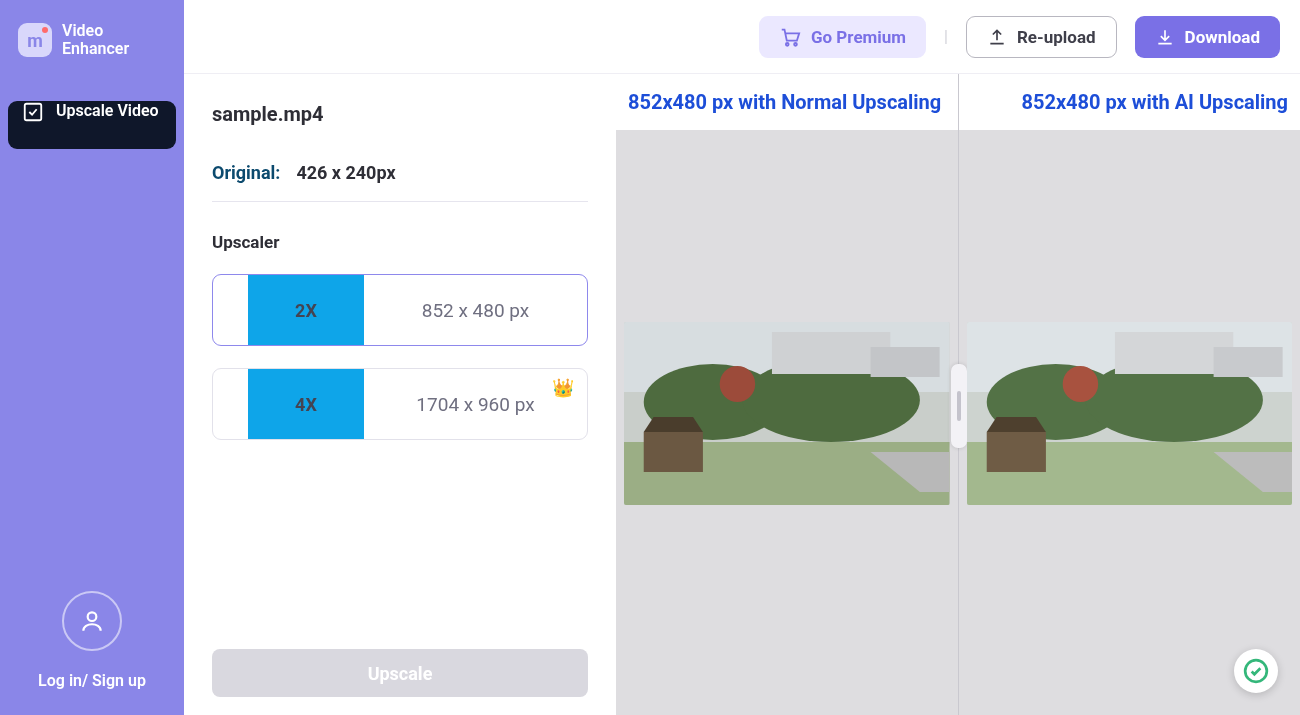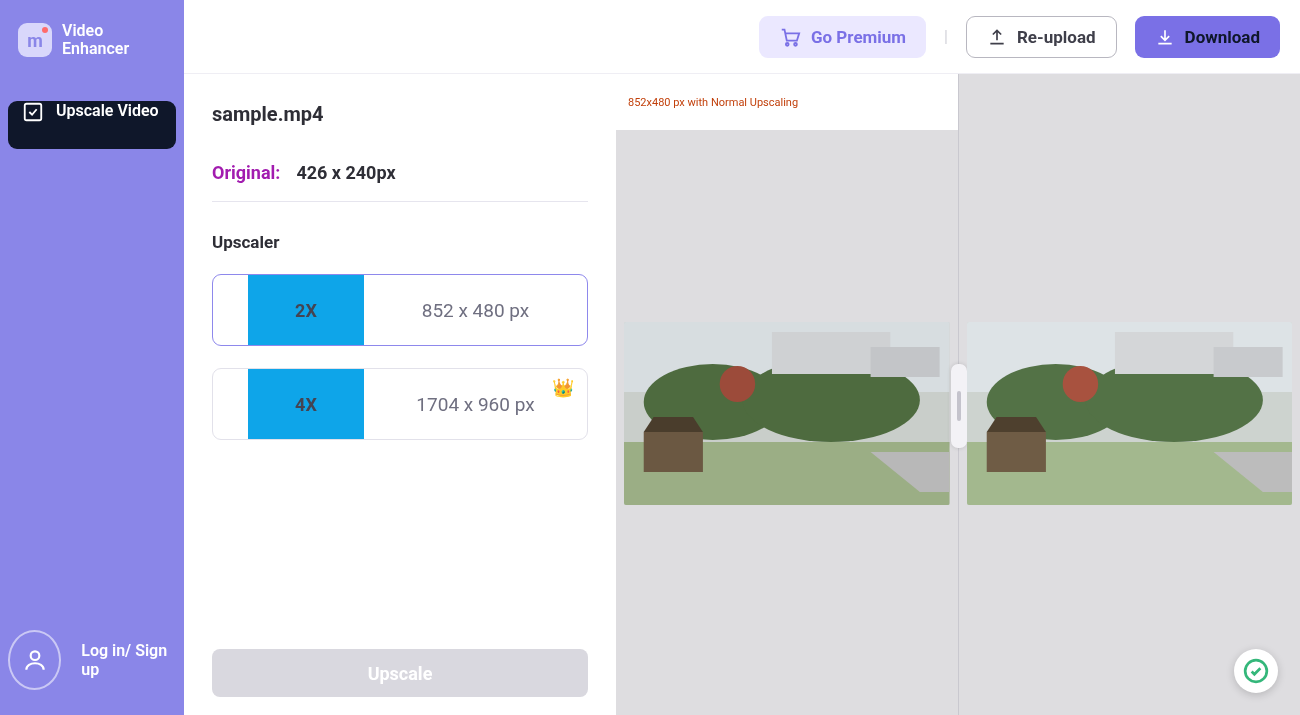--- a/index.html
+++ b/index.html
@@ -10,64 +10,64 @@
   
   .sidebar { width: 184px; background: #8a86e8; display: flex; flex-direction: column; padding: 22px 8px 25px 8px; }
   .logo-row { display: flex; align-items: center; gap: 10px; padding-left: 10px; }
   .logo-box { width: 34px; height: 34px; border-radius: 9px; background: #d9d7fb; position: relative; display:flex; align-items:center; justify-content:center; }
   .logo-box span { color:#8a86e8; font-weight:700; font-size:18px; }
   .logo-box::after{ content:""; position:absolute; top:4px; right:4px; width:6px; height:6px; border-radius:50%; background:#ff6b6b; }
   .logo-text { color: #fff; font-weight: 600; line-height: 1.15; font-size: 16px; }
   .nav-btn { margin-top: 42px; background: #0f172a; border-radius: 9px; height: 48px; display: flex; align-items: flex-start; gap: 12px; padding: 0 14px; color: #fff; font-weight: 600; font-size: 16px; cursor:pointer; }
   .nav-btn svg { width: 22px; height: 22px; }
   .sidebar .spacer { flex: 1; }
-  .user-block { display: flex; flex-direction: row; align-items: center; gap: 20px; }
+  .user-block { display: flex; flex-direction: column; align-items: center; gap: 20px; }
   .avatar-circle { width: 60px; height: 60px; border-radius: 50%; border: 2px solid rgba(255,255,255,.55); display:flex; align-items:center; justify-content:center; }
   .avatar-circle svg { width:26px; height:26px; stroke:#fff; }
   .login-link { color: #fff; font-weight: 600; font-size: 16px; cursor:pointer; }
 
   
   .main { flex: 1; display: flex; flex-direction: column; }
 
   
   .topbar { height: 74px; border-bottom: 1px solid #efeef4; display: flex; align-items: center; justify-content: flex-end; padding-right: 20px; gap: 18px; }
   .btn { height: 42px; border-radius: 9px; display: inline-flex; align-items: center; gap: 10px; padding: 0 20px; font-weight: 700; font-size: 17px; cursor:pointer; border:none;text-align:center; }
   .btn-premium { background: #ebe8ff; color: #7a70e6; }
   .btn-premium svg{ width:22px; height:22px; stroke:#7a70e6; }
   .vdiv { color:#d2d2da; font-size:16px; }
   .btn-outline { background:#fff; border:1px solid #b8b7c0; color:#3f3f4a; }
   .btn-outline svg{ width:20px; height:20px; stroke:#3f3f4a; }
-  .btn-primary { background:#7a70e6; color:#0f172a; }
+  .btn-primary { background:#7a70e6; color:#ffffff; }
   .btn-primary svg{ width:20px; height:20px; stroke:#fff; }
 
   
   .body { flex:1; display:flex; }
 
   
   .panel { width: 432px; padding: 28px 28px 18px 28px; display:flex; flex-direction:column; }
   .filename { font-weight:700; font-size:20px; color:#2e2e36; }
   .meta-row { margin-top: 36px; display:flex; gap:16px; font-size:18px; }
-  .meta-label { color:#a21caf; font-weight:700; }
+  .meta-label { color:#0c4a6e; font-weight:700; }
   .meta-val { color:#2e2e36; font-weight:700; }
   .divider { margin-top: 18px; border:none; border-top:1px solid #e6e5ee; }
   .section-title { margin-top:30px; font-weight:700; font-size:17px; color:#2e2e36; }
 
   .option { margin-top:22px; height:72px; border:1px solid #8e88ec; border-radius:9px; display:flex; overflow:hidden; position:relative; cursor:pointer; }
   .option.inactive { border-color:#e2e1ea; }
   .opt-left { width:116px; background:#0ea5e9; display:flex; align-items:center; justify-content:center; font-weight:700; font-size:18px; color:#444452;margin-left:35px; }
   .opt-right { flex:1; display:flex; align-items:center; justify-content:center; font-size:19px; color:#6f6f80; }
   .crown { position:absolute; top:8px; right:12px; font-size:18px; color:#f5a623; }
 
   .panel .spacer { flex:1; }
   .upscale-btn { height:48px; width:100%; background:#d9d8df; border:none; border-radius:8px; color:#fff; font-weight:700; font-size:18px; cursor:pointer; }
 
   
   .pv { flex:1; background:#dedde0; position:relative; padding-top:56px; }
   .pv.left { border-right:1px solid #c9c8cf; }
-  .pv-header { position:absolute; top:0; left:0; right:0; height:56px; background:#fff; display:flex; align-items:center; padding:0 12px; font-weight:400; font-size:11px; color:#c2410c; }
+  .pv-header { position:absolute; top:0; left:0; right:0; height:56px; background:#fff; display:flex; align-items:center; padding:0 12px; font-weight:700; font-size:20px; color:#1d4ed8; }
   .pv.right .pv-header { justify-content:flex-end; }
   .thumb { position:absolute; left:8px; right:8px; top:248px; height:183px; border-radius:2px; overflow:hidden; }
   .thumb svg { width:100%; height:100%; display:block; }
 
   .drag-handle { position:absolute; left:-8px; top:290px; width:16px; height:84px; background:#f3f2f6; border-radius:7px; box-shadow:0 0 4px rgba(0,0,0,.15); cursor:ew-resize; display:flex; align-items:center; justify-content:center; }
   .drag-handle::after{ content:""; width:4px; height:30px; background:#c4c3cc; border-radius:2px; }
 
   .success-badge { position:absolute; right:22px; bottom:22px; width:44px; height:44px; border-radius:50%; background:#fff; box-shadow:0 2px 8px rgba(0,0,0,.18); display:flex; align-items:center; justify-content:center; }
   .success-badge svg{ width:26px; height:26px; }
 </style>
@@ -169,20 +169,21 @@
             <rect x="20" y="110" width="60" height="40" fill="#6b5842"></rect>
             <polygon points="20,110 80,110 70,95 30,95" fill="#4a3d2c"></polygon>
             <rect x="150" y="10" width="120" height="42" fill="#cfd1d3"></rect>
             <rect x="250" y="25" width="70" height="30" fill="#c3c5c8"></rect>
             <path d="M300 170 L250 130 L330 130 L330 170 Z" fill="#b8b8b8"></path>
           </svg>
         </div>
       </div>
 
       <div class="pv right">
+        <div class="pv-header">852x480 px with AI Upscaling</div>
         <div class="drag-handle"></div>
         <div class="thumb">
           <svg viewBox="0 0 330 183" preserveAspectRatio="none">
             <rect width="330" height="183" fill="#cdd3cf"></rect>
             <rect y="0" width="330" height="70" fill="#dde3e6"></rect>
             <rect y="120" width="330" height="63" fill="#a3b88e"></rect>
             <ellipse cx="90" cy="80" rx="70" ry="38" fill="#537246"></ellipse>
             <ellipse cx="210" cy="78" rx="90" ry="42" fill="#537246"></ellipse>
             <circle cx="115" cy="62" r="18" fill="#a8523f"></circle>
             <rect x="20" y="110" width="60" height="40" fill="#6f5c45"></rect>

